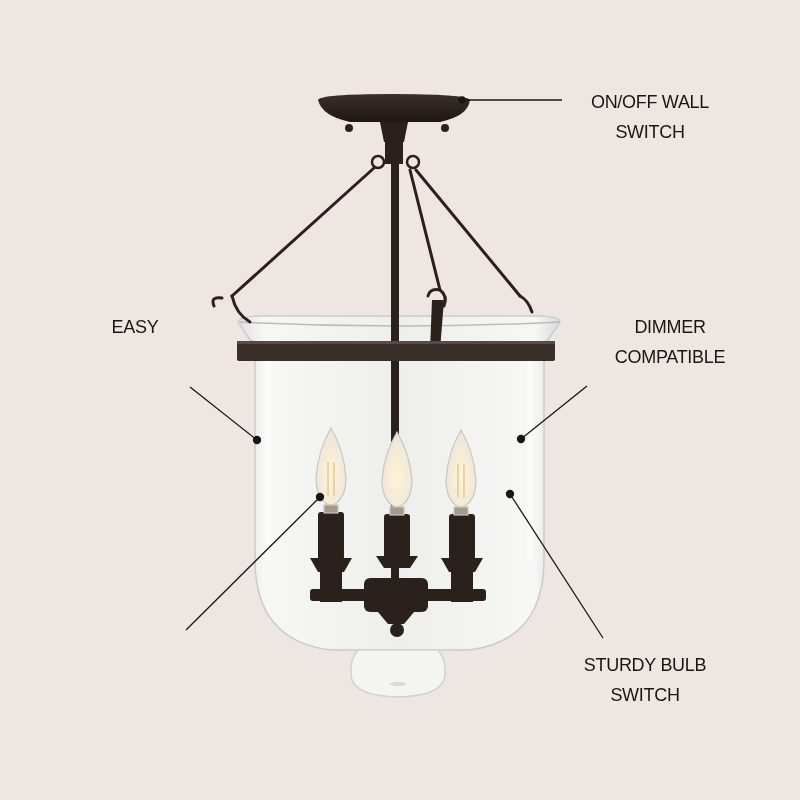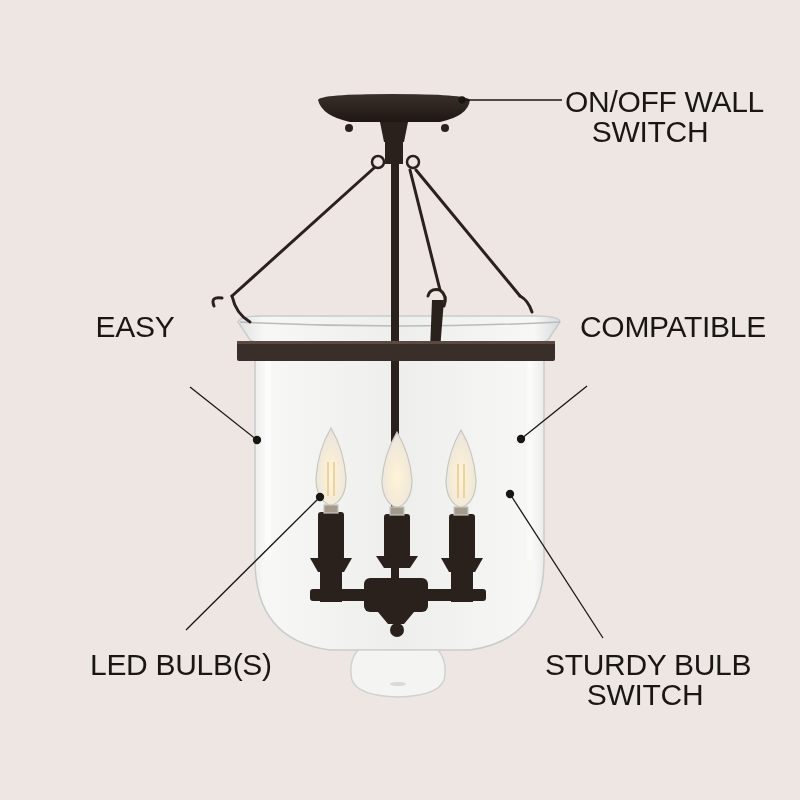--- a/index.html
+++ b/index.html
@@ -6,21 +6,21 @@
     body {
       width: 800px; height: 800px; overflow: hidden;
       background: #eee6e2;
       font-family: "Liberation Sans", sans-serif;
       position: relative;
     }
     .stage { position: absolute; left: 0; top: 0; width: 800px; height: 800px; }
     .label {
       position: absolute;
       color: #1a1614;
-      font-size: 30px;
+      font-size: 18px;
       line-height: 30px;
       text-align: center;
       letter-spacing: -0.3px;
       white-space: nowrap;
     }
     .label span { display: block; }
     #lbl-switch { left: 565px; top: 87px; width: 170px; }
     #lbl-easy { left: 50px; top: 312px; width: 170px; text-align: center; }
     #lbl-dimmer { left: 580px; top: 312px; width: 180px; }
     #lbl-led { left: 90px; top: 650px; width: 180px; }
@@ -137,25 +137,25 @@
   <div class="label" id="lbl-switch">
     <span>ON/OFF WALL</span>
     <span>SWITCH</span>
   </div>
 
   <div class="label" id="lbl-easy">
     <span>EASY</span>
   </div>
 
   <div class="label" id="lbl-dimmer">
+    <span>DIMMER</span>
     <span>COMPATIBLE</span>
   </div>
 
   <div class="label" id="lbl-led">
-    <span>LED BULB(S)</span>
   </div>
 
   <div class="label" id="lbl-sturdy">
     <span>STURDY BULB</span>
     <span>SWITCH</span>
   </div>
 
 </div>
 
 </body></html>

